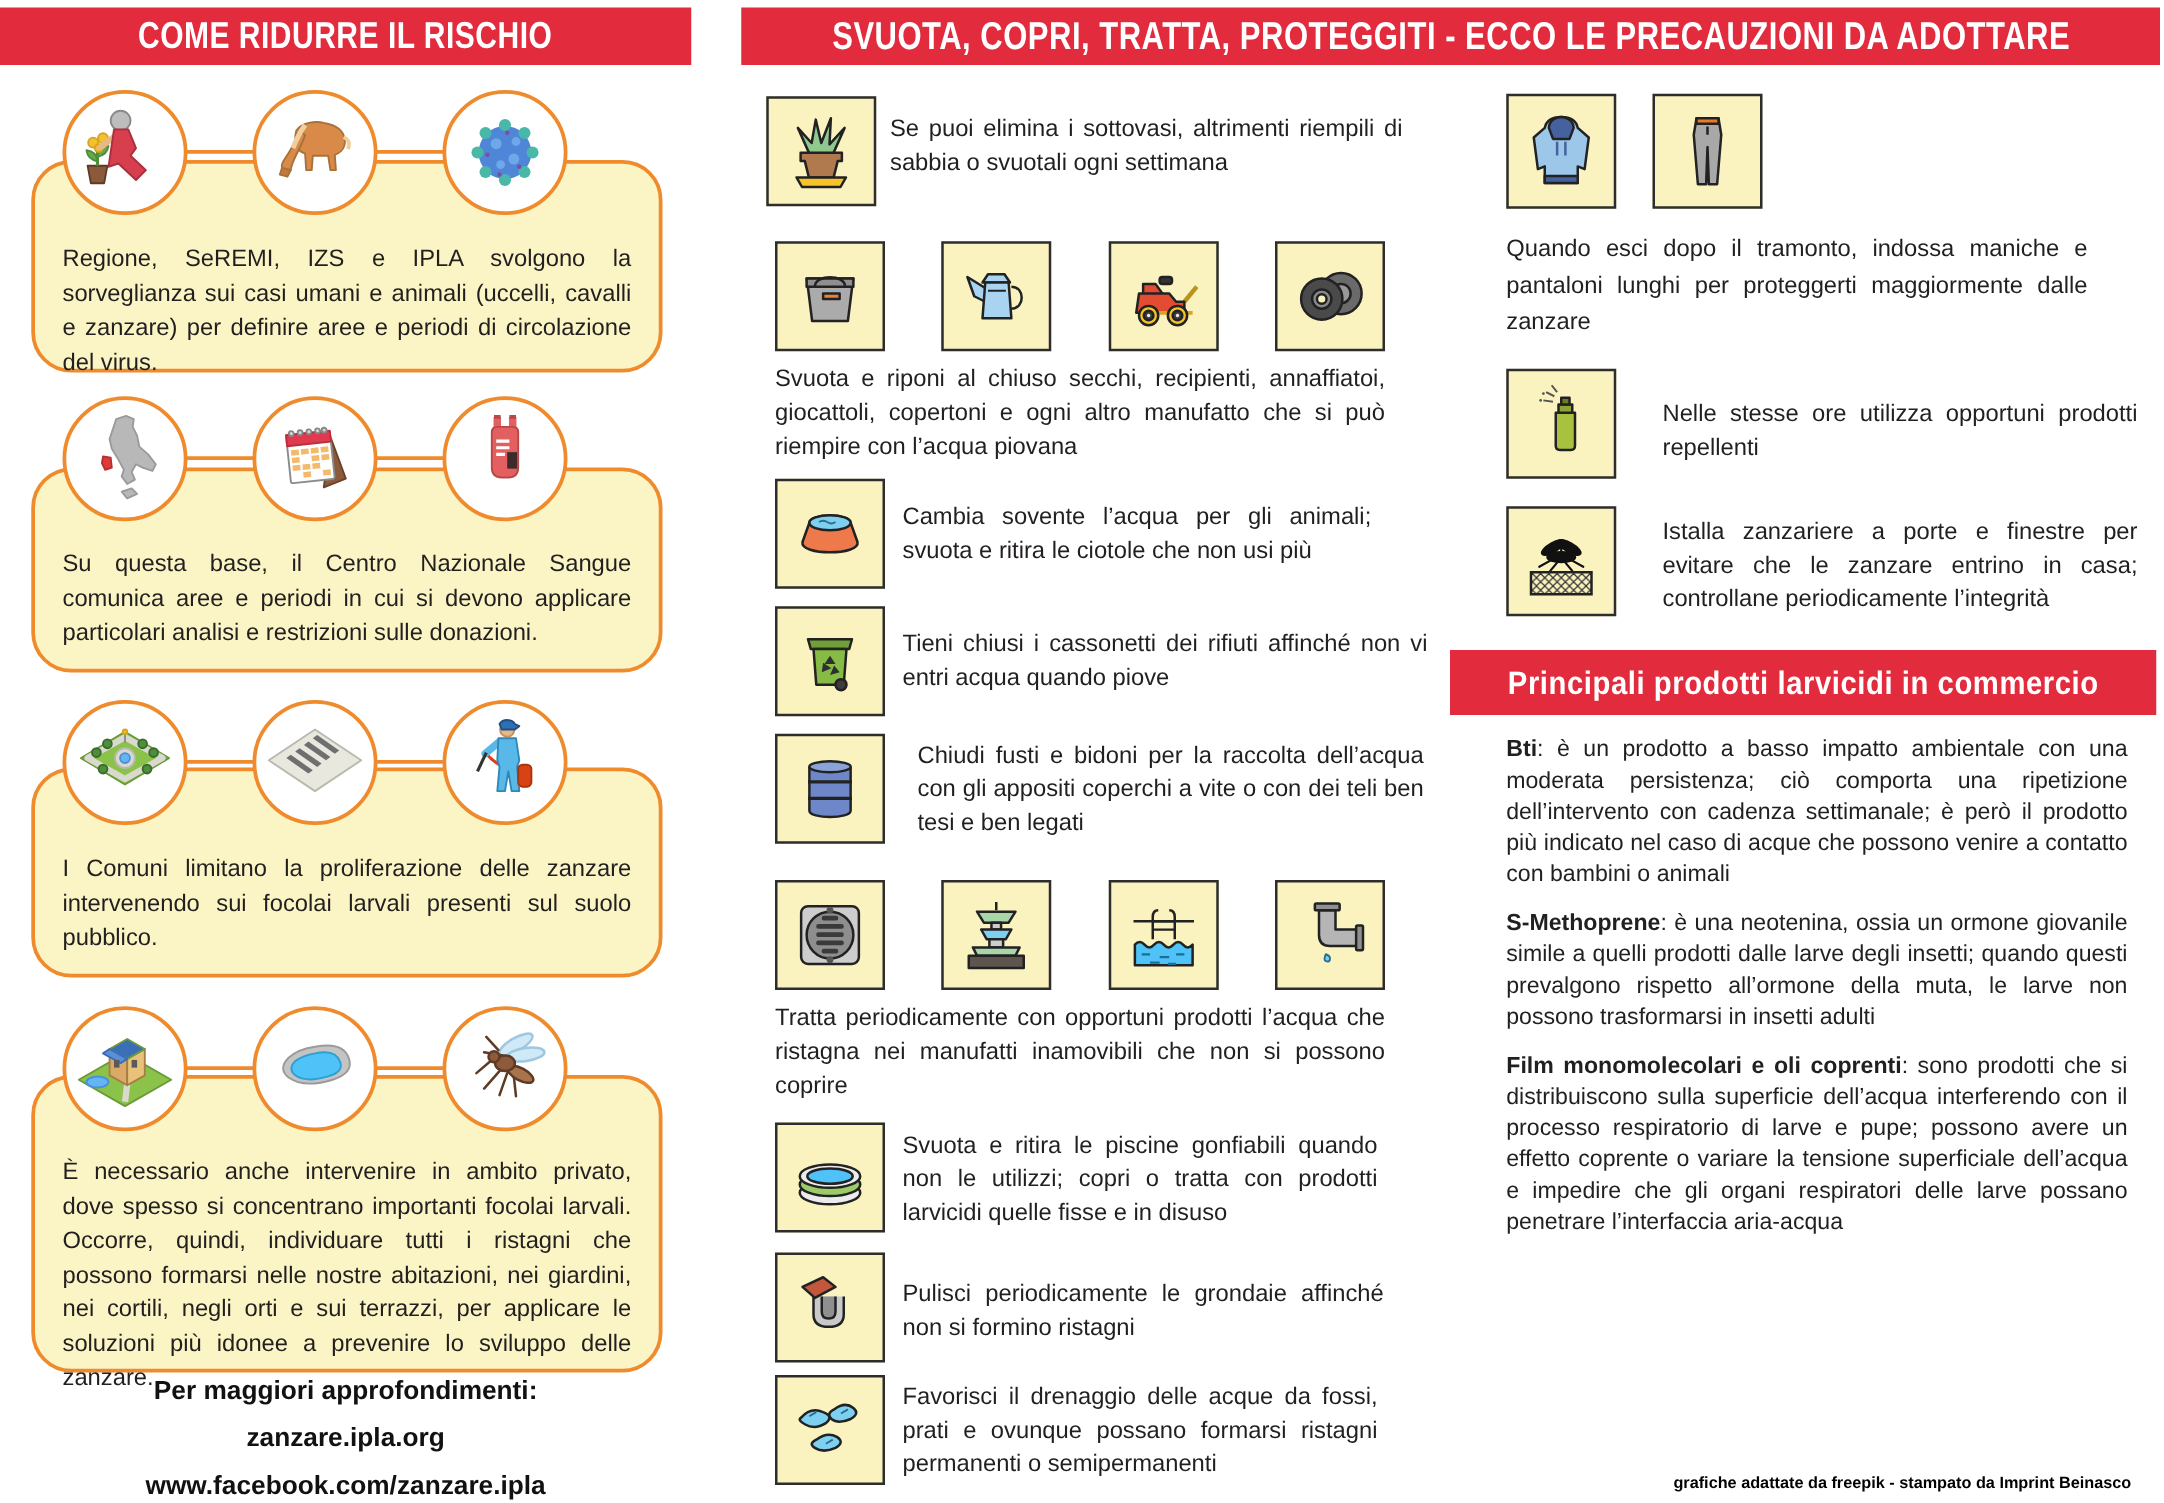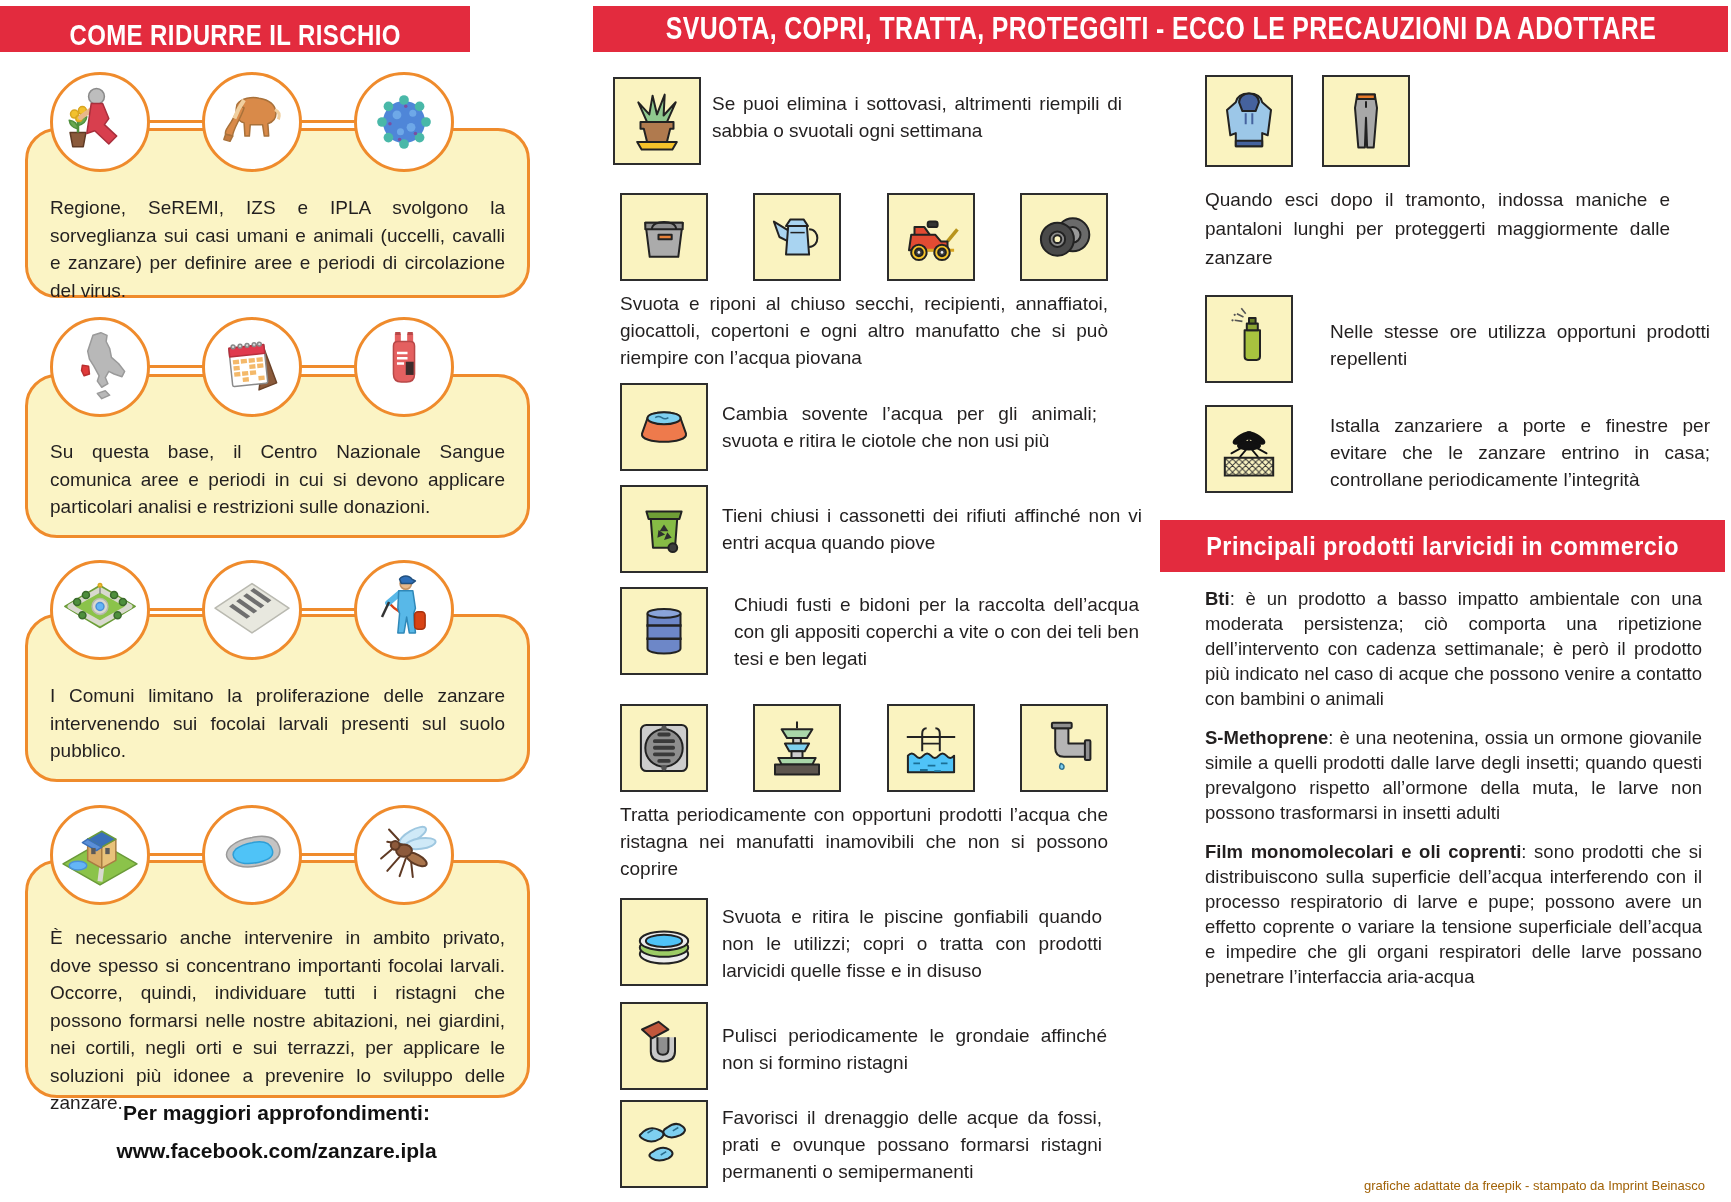--- a/index.html
+++ b/index.html
@@ -29,28 +29,28 @@
     border:2px solid #2d2d2d;box-sizing:border-box;
     display:flex;align-items:center;justify-content:center;
   }
   .footer-links{position:absolute;left:0;top:1094px;width:553px;text-align:center;
     font-weight:bold;font-size:21px;line-height:38px;color:#111;}
   .prod{position:absolute;left:1205px;top:586px;width:497px;
     font-size:18.5px;line-height:25px;text-align:justify;}
   .prod p{margin:0 0 14px 0;}
   .prod b{font-weight:bold;}
   .credits{position:absolute;left:1205px;top:1178px;width:500px;text-align:right;
-    font-size:13px;font-weight:normal;color:#a16207;}
+    font-size:13px;font-weight:bold;color:#000000;}
   svg{display:block;}
   svg *{vector-effect:non-scaling-stroke;}
 </style>
 </head>
 <body>
 
-<div class="banner" style="left:0;top:6px;width:470px;height:46px;align-items:flex-end;">
+<div class="banner" style="left:0;top:6px;width:553px;height:46px;">
   <span class="cond" style="font-size:30px;">COME RIDURRE IL RISCHIO</span>
 </div>
 
 <div class="ybox" style="left:25px;top:128px;width:499px;height:164px;"></div>
 <div class="conn" style="left:100px;top:120px;width:304px;"></div>
 <div class="circ" style="left:50px;top:72px;">
   <svg width="88" height="88" viewBox="0 0 100 100" fill="none" stroke="#5f3a24" stroke-width="1.5" stroke-linejoin="round">
     <path d="M16 62 h18 l-3 16 h-12 z" fill="#8a5a3b"></path>
     <path d="M25 62 v-14" stroke="#4e8f3c" stroke-width="2.5"></path>
     <path d="M25 58 q-9 -2 -10 -10 q9 1 10 10z" fill="#6aa84f" stroke="#4e8f3c"></path>
@@ -224,20 +224,21 @@
     <ellipse cx="64" cy="55" rx="13" ry="5.5" fill="#a9744b" transform="rotate(28 64 55)"></ellipse>
     <ellipse cx="50" cy="45" rx="9" ry="7" fill="#8d5a3b"></ellipse>
     <circle cx="40" cy="39" r="5" fill="#8d5a3b"></circle>
     <path d="M37 43 l-13 11"></path>
   </svg>
 </div>
 <div class="jtext ltext" style="left:50px;top:924px;width:455px;">È necessario anche intervenire in ambito privato, dove spesso si concentrano importanti focolai larvali. Occorre, quindi, individuare tutti i ristagni che possono formarsi nelle nostre abitazioni, nei giardini, nei cortili, negli orti e sui terrazzi, per applicare le soluzioni più idonee a prevenire lo sviluppo delle zanzare.</div>
 
 <div class="footer-links">
   <div>Per maggiori approfondimenti:</div>
+  <div>zanzare.ipla.org</div>
   <div>www.facebook.com/zanzare.ipla</div>
 </div>
 
 <div class="banner" style="left:593px;top:6px;width:1135px;height:46px;">
   <span class="cond" style="font-size:31px;">SVUOTA, COPRI, TRATTA, PROTEGGITI - ECCO LE PRECAUZIONI DA ADOTTARE</span>
 </div>
 
 <div class="ibox" style="left:613px;top:77px;">
   <svg width="66" height="66" viewBox="0 0 60 60" fill="none" stroke="#222" stroke-width="2" stroke-linejoin="round">
     <path d="M21 31 L13 13 L23 24 L26 7 L30 24 L37 6 L36 25 L47 13 L39 31" fill="#8fc98f"></path>

